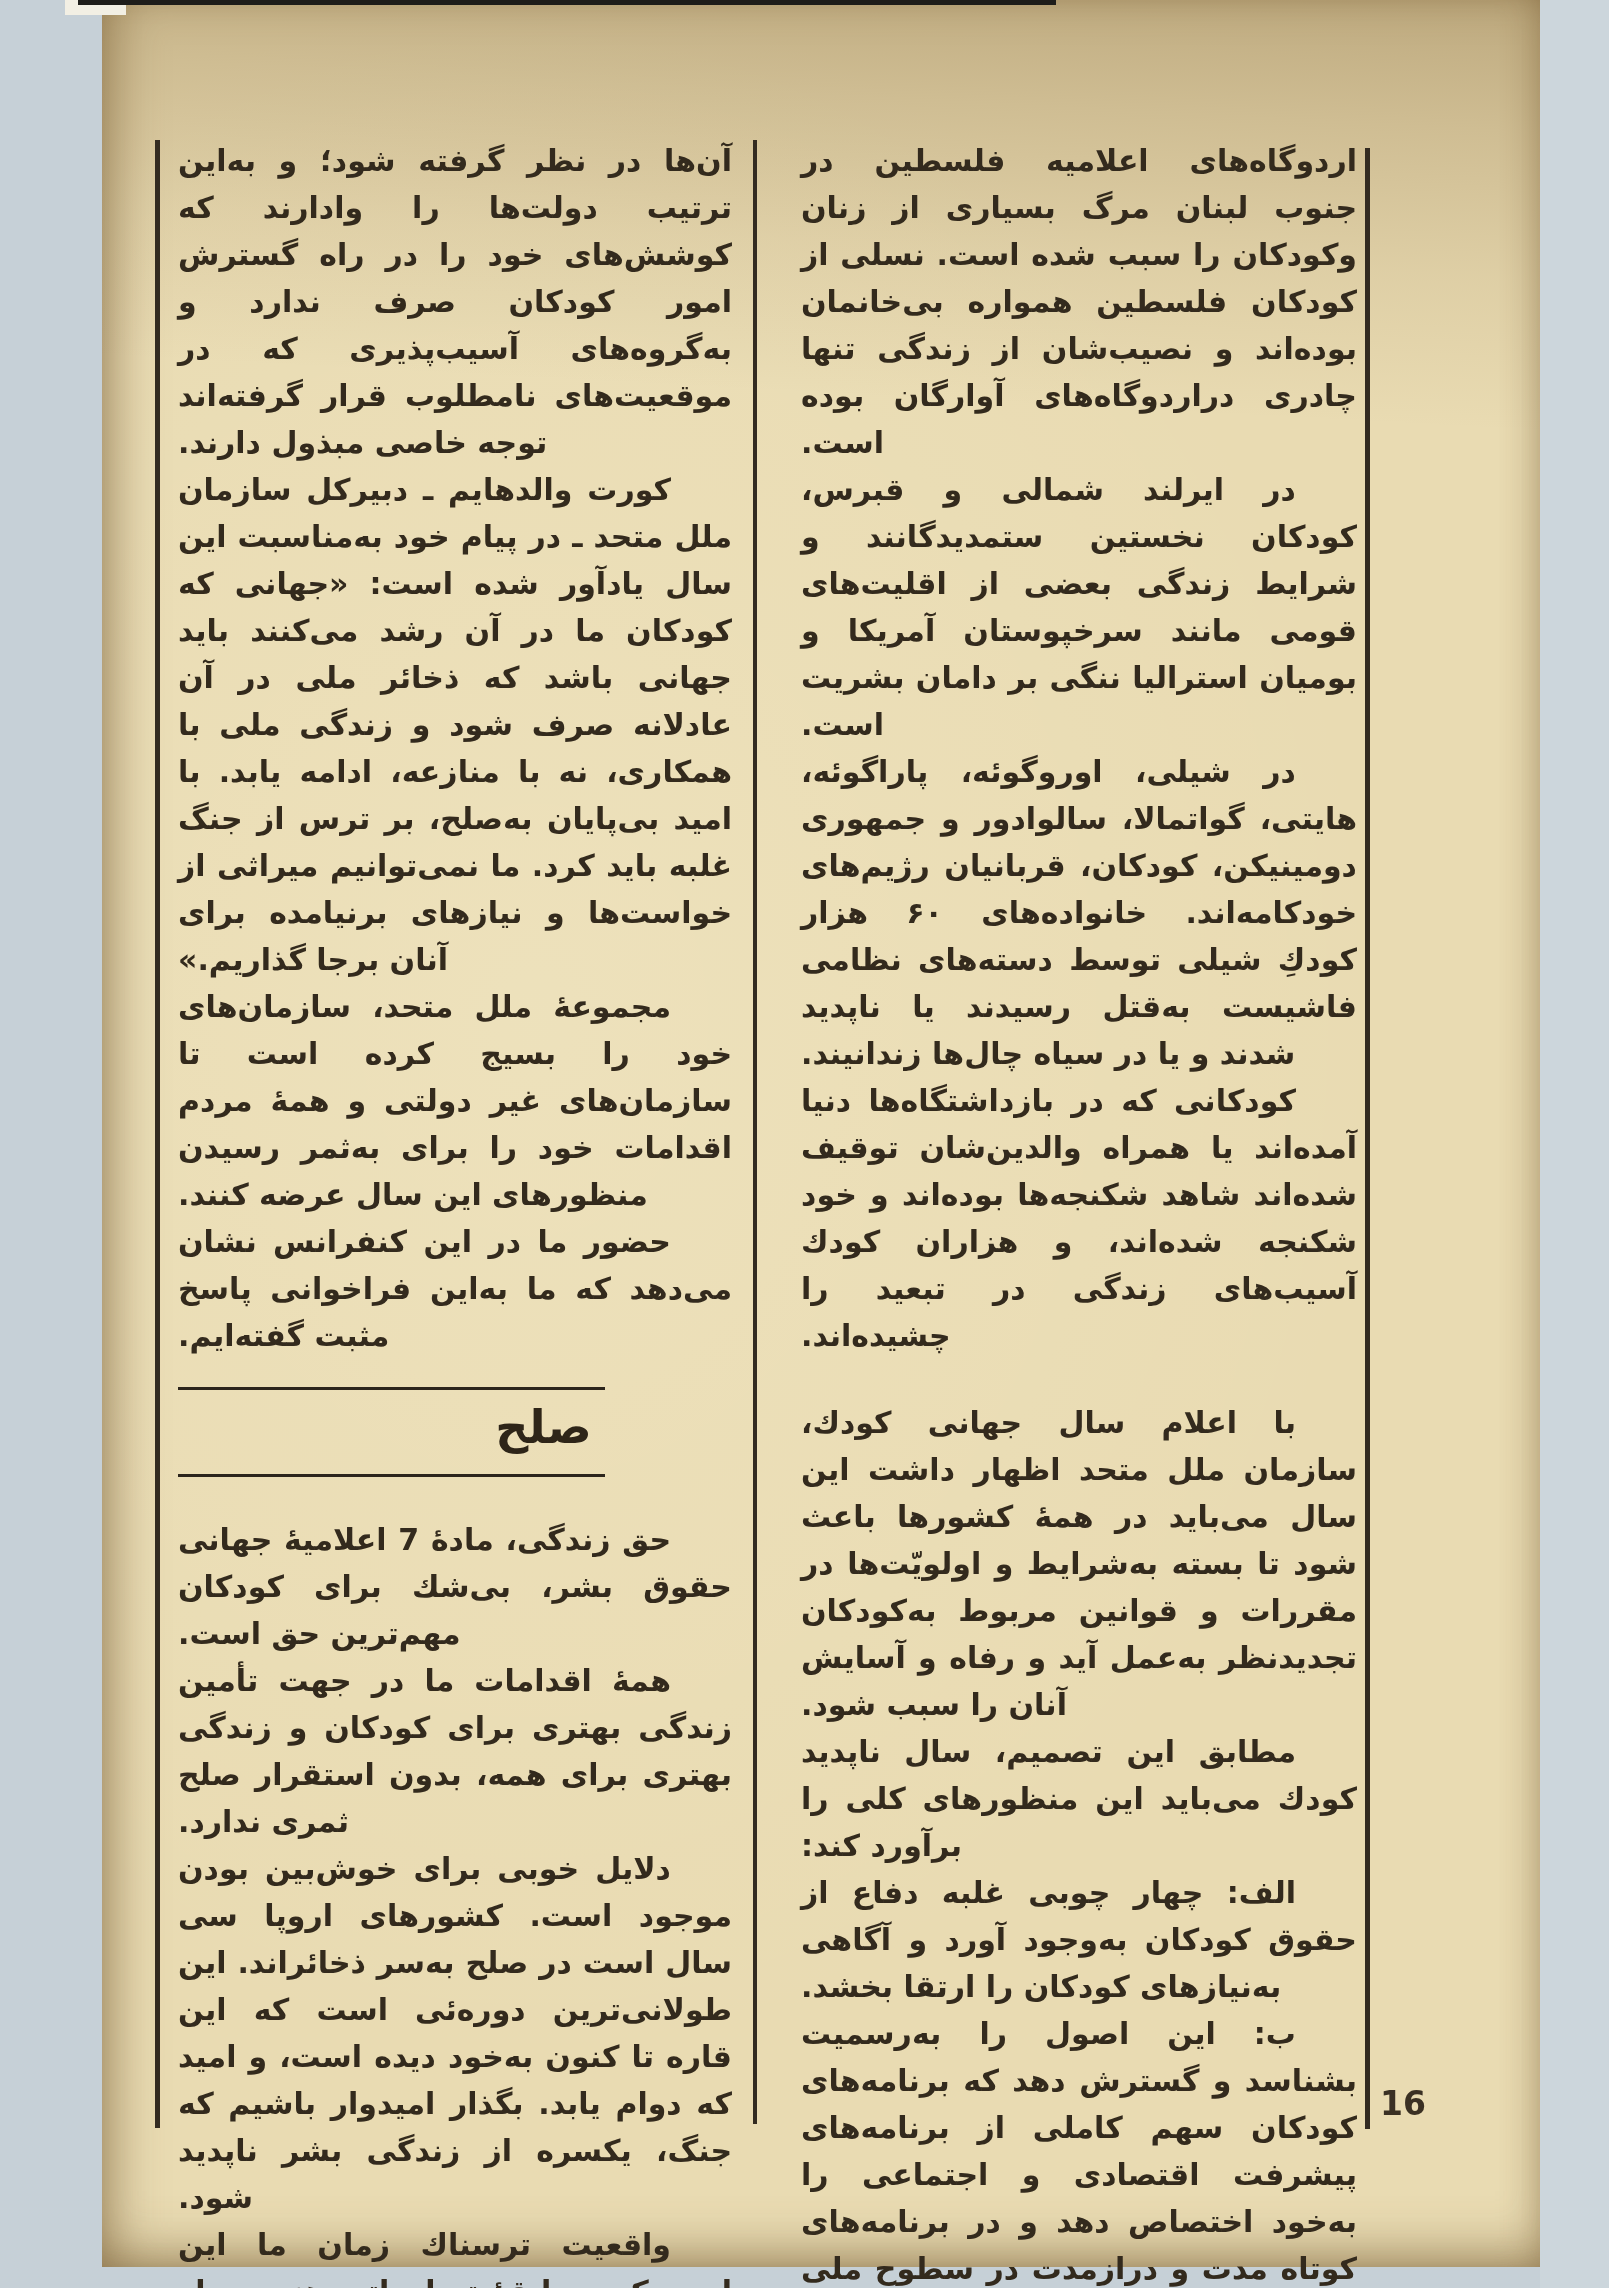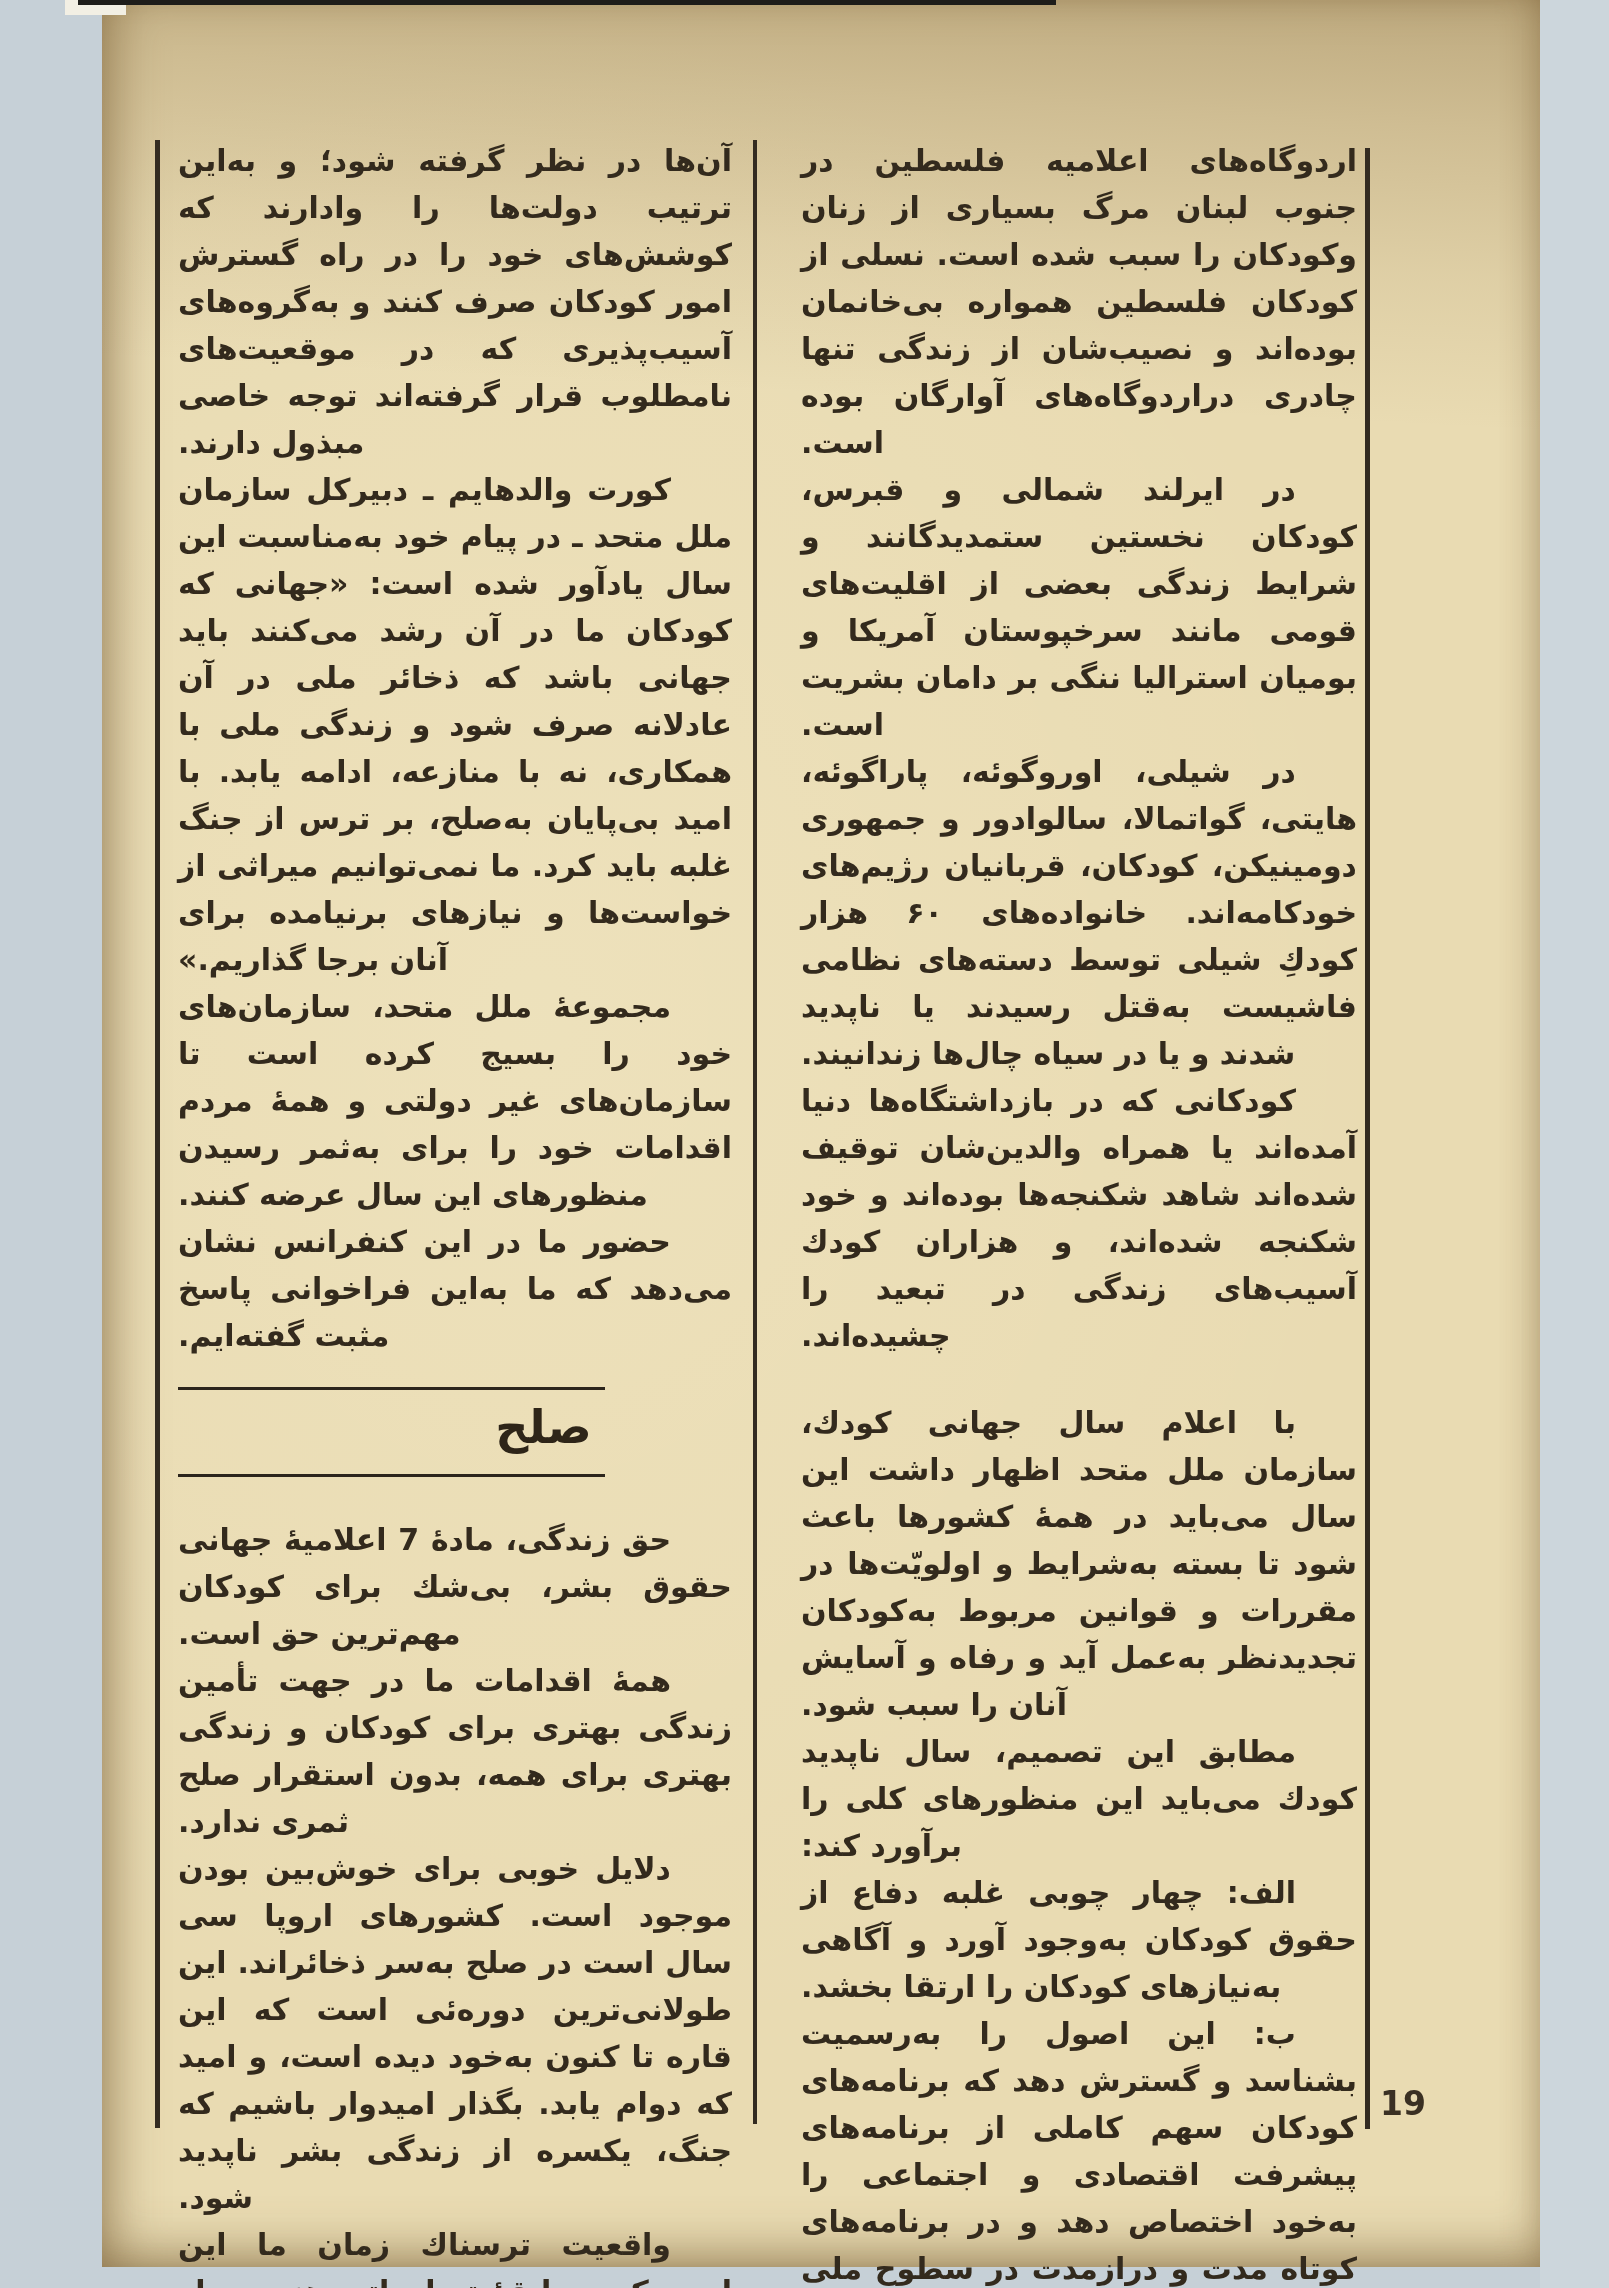--- a/index.html
+++ b/index.html
@@ -83,30 +83,30 @@
     <p class="indent">در ایرلند شمالی و قبرس، کودکان نخستین ستمدیدگانند و شرایط زندگی بعضی از اقلیت‌های قومی مانند سرخپوستان آمریکا و بومیان استرالیا ننگی بر دامان بشریت است.</p>
     <p class="indent">در شیلی، اوروگوئه، پاراگوئه، هایتی، گواتمالا، سالوادور و جمهوری دومینیکن، کودکان، قربانیان رژیم‌های خودکامه‌اند. خانواده‌های ۶۰ هزار کودكِ شیلی توسط دسته‌های نظامی فاشیست به‌قتل رسیدند یا ناپدید شدند و یا در سیاه چال‌ها زندانیند.</p>
     <p class="indent">کودکانی که در بازداشتگاه‌ها دنیا آمده‌اند یا همراه والدین‌شان توقیف شده‌اند شاهد شکنجه‌ها بوده‌اند و خود شکنجه شده‌اند، و هزاران کودك آسیب‌های زندگی در تبعید را چشیده‌اند.</p>
     <p class="indent gap-before">با اعلام سال جهانی کودك، سازمان ملل متحد اظهار داشت این سال می‌باید در همهٔ کشورها باعث شود تا بسته به‌شرایط و اولویّت‌ها در مقررات و قوانین مربوط به‌کودکان تجدیدنظر به‌عمل آید و رفاه و آسایش آنان را سبب شود.</p>
     <p class="indent">مطابق این تصمیم، سال ناپدید کودك می‌باید این منظورهای کلی را برآورد کند:</p>
     <p class="indent">الف: چهار چوبی غلبه دفاع از حقوق کودکان به‌وجود آورد و آگاهی به‌نیازهای کودکان را ارتقا بخشد.</p>
     <p class="indent">ب: این اصول را به‌رسمیت بشناسد و گسترش دهد که برنامه‌های کودکان سهم کاملی از برنامه‌های پیشرفت اقتصادی و اجتماعی را به‌خود اختصاص دهد و در برنامه‌های کوتاه مدت و درازمدت در سطوح ملی و بین‌المللی، اصولی به‌نفع</p>
   </div>
 
   <div class="col col-left">
-    <p>آن‌ها در نظر گرفته شود؛ و به‌این ترتیب دولت‌ها را وادارند که کوشش‌های خود را در راه گسترش امور کودکان صرف کنند و به‌گروه‌های آسیب‌پذیری که در موقعیت‌های نامطلوب قرار گرفته‌اند توجه خاصی مبذول دارند.</p>
+    <p>آن‌ها در نظر گرفته شود؛ و به‌این ترتیب دولت‌ها را وادارند که کوشش‌های خود را در راه گسترش امور کودکان صرف ندارد و به‌گروه‌های آسیب‌پذیری که در موقعیت‌های نامطلوب قرار گرفته‌اند توجه خاصی مبذول دارند.</p>
     <p class="indent">کورت والدهایم ـ دبیرکل سازمان ملل متحد ـ در پیام خود به‌مناسبت این سال یادآور شده است: «جهانی که کودکان ما در آن رشد می‌کنند باید جهانی باشد که ذخائر ملی در آن عادلانه صرف شود و زندگی ملی با همکاری، نه با منازعه، ادامه یابد. با امید بی‌پایان به‌صلح، بر ترس از جنگ غلبه باید کرد. ما نمی‌توانیم میراثی از خواست‌ها و نیازهای برنیامده برای آنان برجا گذاریم.»</p>
     <p class="indent">مجموعهٔ ملل متحد، سازمان‌های خود را بسیج کرده است تا سازمان‌های غیر دولتی و همهٔ مردم اقدامات خود را برای به‌ثمر رسیدن منظورهای این سال عرضه کنند.</p>
     <p class="indent">حضور ما در این کنفرانس نشان می‌دهد که ما به‌این فراخوانی پاسخ مثبت گفته‌ایم.</p>
 
     <div class="section-divider">
       <div class="section-heading">صلح</div>
     </div>
 
     <p class="indent">حق زندگی، مادهٔ 7 اعلامیهٔ جهانی حقوق بشر، بی‌شك برای کودکان مهم‌ترین حق است.</p>
     <p class="indent">همهٔ اقدامات ما در جهت تأمین زندگی بهتری برای کودکان و زندگی بهتری برای همه، بدون استقرار صلح ثمری ندارد.</p>
     <p class="indent">دلایل خوبی برای خوش‌بین بودن موجود است. کشورهای اروپا سی سال است در صلح به‌سر ذخائر‌اند. این طولانی‌ترین دوره‌ئی است که این قاره تا کنون به‌خود دیده است، و امید که دوام یابد. بگذار امیدوار باشیم که جنگ، یکسره از زندگی بشر ناپدید شود.</p>
     <p class="indent">واقعیت ترسناك زمان ما این است که مسابقهٔ تسلیحاتی هنوز مهار نشده. سالانه ۴۰۰ میلیارد و روزانه متجاوز از یك</p>
   </div>
 
-  <div class="page-number">19</div>
+  <div class="page-number">16</div>
 </div>
 
 
 </body></html>

